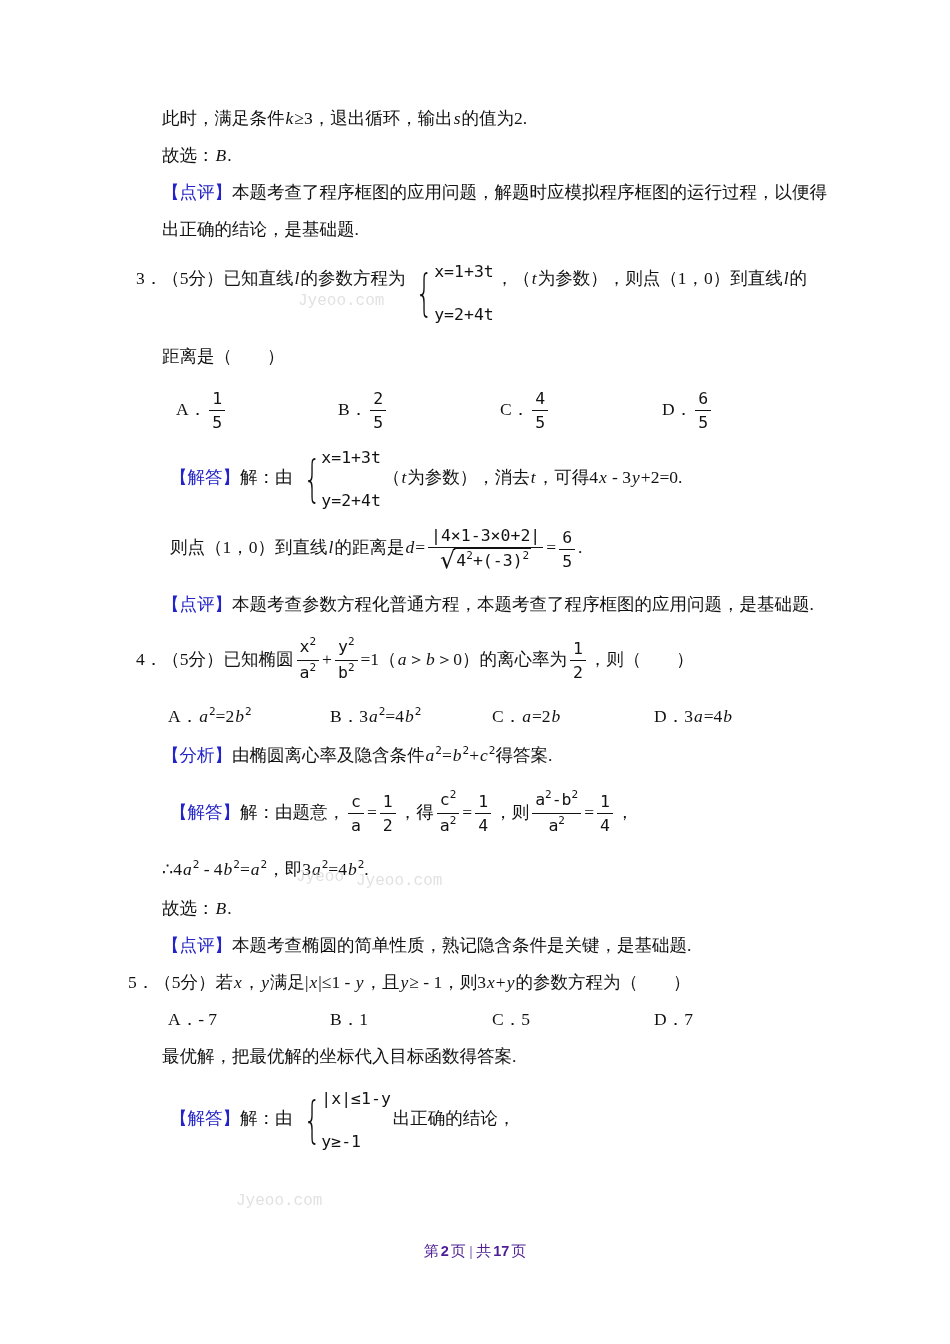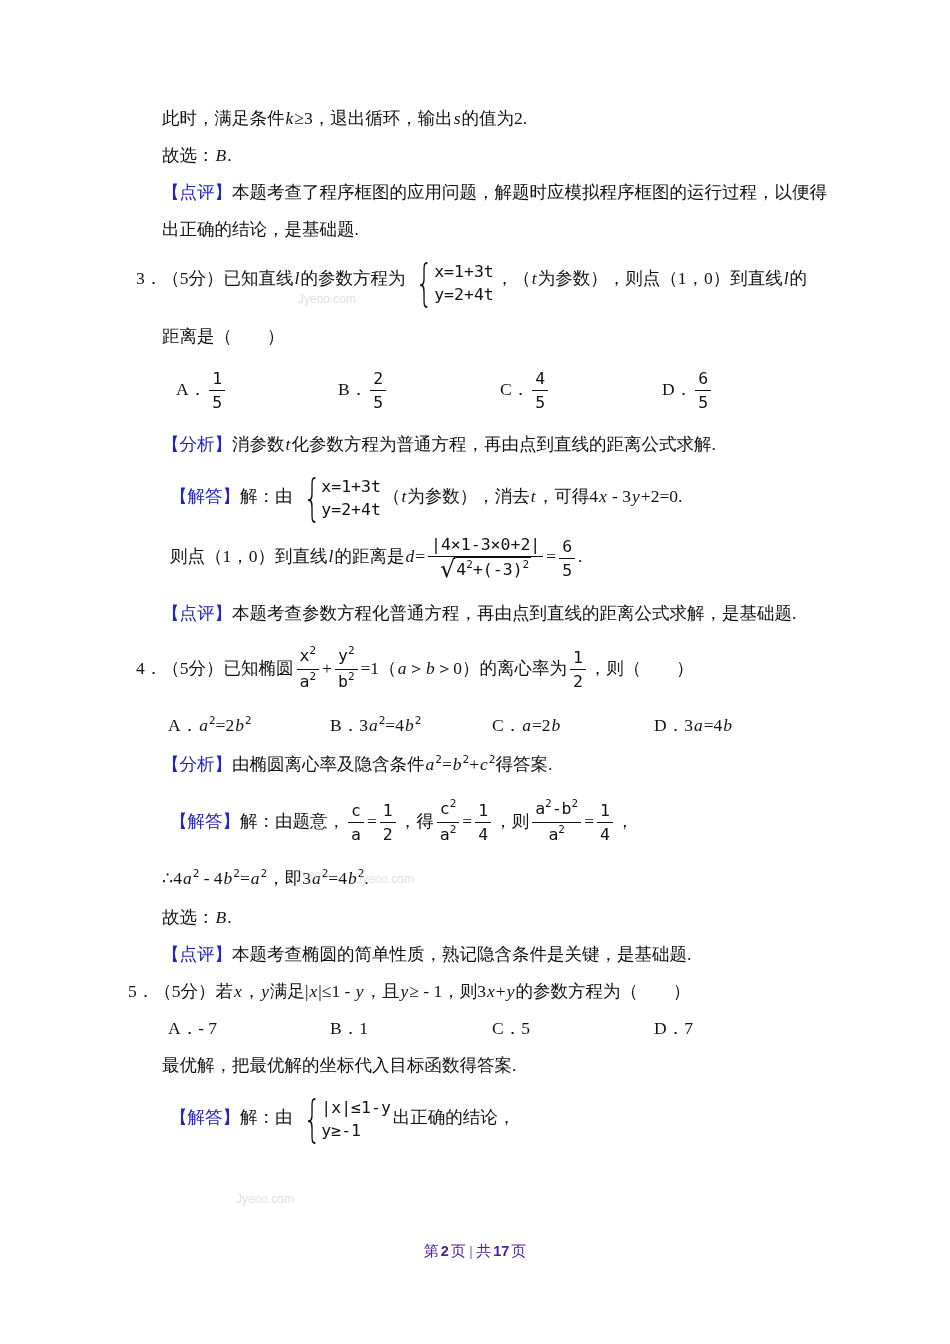--- a/index.html
+++ b/index.html
@@ -25,32 +25,32 @@
         margin:0 3px;line-height:23px;text-align:center;}
   .frac .num{border-bottom:1.5px solid #121212;padding:0 3px;}
   .frac .den{padding:0 3px;}
   
   .cases{display:inline-flex;align-items:center;margin:0 2px;}
   .cases.vtop{vertical-align:top;}
   .cases.vmid{vertical-align:middle;}
   .brace{display:inline-block;font-size:50px;font-weight:300;line-height:46px;
          transform:scaleX(.55);transform-origin:60% center;margin-right:-5px;
          font-family:"DejaVu Sans",sans-serif;}
-  .cl{display:inline-flex;flex-direction:column;line-height:23px;}
+  .cl{display:inline-flex;flex-direction:column;line-height:23px;gap:20px;}
   .cline{white-space:pre;}
   
   .sqrt{display:inline-flex;align-items:flex-start;}
   .rad{font-size:24px;line-height:25px;font-family:"DejaVu Sans",sans-serif;margin-right:-1px;}
   .radc{border-top:1.5px solid #121212;line-height:23px;padding:0 2px;}
   
   .footer{position:absolute;left:0;right:0;top:1240px;text-align:center;
           font-size:15px;color:#4c1d95;line-height:22px;}
   
-  .wm{position:absolute;color:#c9c9c9;opacity:.55;font-size:12px;
-      font-family:Liberation Sans, sans-serif;pointer-events:none;}
+  .wm{position:absolute;color:#c9c9c9;opacity:.55;font-size:16px;
+      font-family:Liberation Mono, monospace;pointer-events:none;}
 </style>
 </head>
 <body>
 
 <div class="page">
   <div class="content">
       <div class="block body"><span>此时，满足条件</span><span class="it">k</span><span>≥3，退出循环，输出</span><span class="it">s</span><span>的值为2.</span></div>
       <div class="block body"><span>故选：</span><span class="it">B</span><span>.</span></div>
       <div class="block body"><span class="lbl">【点评】</span><span>本题考查了程序框图的应用问题，解题时应模拟程序框图的运行过程，以便得</span></div>
       <div class="block body"><span>出正确的结论，是基础题.</span></div>
@@ -73,39 +73,38 @@
           </span></span>
         <span class="opt"><span>C．</span><span class="frac">
             <span class="num"><span class="mn">4</span></span>
             <span class="den"><span class="mn">5</span></span>
           </span></span>
         <span class="opt"><span>D．</span><span class="frac">
             <span class="num"><span class="mn">6</span></span>
             <span class="den"><span class="mn">5</span></span>
           </span></span>
       </div>
-      <div class="block body"><span class="lbl">【分析】</span><span>消参数</span><span class="it">t</span><span>化参数方程为普通方程，再由点到直线的距离公式求解.</span></div>
       <div class="block body tall"><span class="lbl">【解答】</span><span>解：由</span><span class="cases vmid">
           <span class="brace">{</span>
           <span class="cl">
             <span class="cline"><span class="mn">x=1+3t</span></span>
             <span class="cline"><span class="mn">y=2+4t</span></span>
           </span>
         </span><span>（</span><span class="it">t</span><span>为参数），消去</span><span class="it">t</span><span>，可得4</span><span class="it">x</span><span> - 3</span><span class="it">y</span><span>+2=0.</span></div>
       <div class="block body tall"><span>则点（1，0）到直线</span><span class="it">l</span><span>的距离是</span><span class="it">d</span><span>=</span><span class="frac">
           <span class="num"><span class="mn">|4×1-3×0+2|</span></span>
           <span class="den"><span class="sqrt">
               <span class="rad">√</span>
               <span class="radc"><span class="mn">4</span><span class="sp">2</span><span class="mn">+(-3)</span><span class="sp">2</span></span>
             </span></span>
         </span><span>=</span><span class="frac">
           <span class="num"><span class="mn">6</span></span>
           <span class="den"><span class="mn">5</span></span>
         </span><span>.</span></div>
-      <div class="block body"><span class="lbl">【点评】</span><span>本题考查参数方程化普通方程，再由点到直线的距离公式求解，是基础题.</span></div>
+      <div class="block body"><span class="lbl">【点评】</span><span>本题考查参数方程化普通方程，本题考查了程序框图的应用问题，是基础题.</span></div>
       <div class="block question tall"><span>4．（5分）已知椭圆</span><span class="frac">
           <span class="num"><span class="mn">x</span><span class="sp">2</span></span>
           <span class="den"><span class="mn">a</span><span class="sp">2</span></span>
         </span><span>+</span><span class="frac">
           <span class="num"><span class="mn">y</span><span class="sp">2</span></span>
           <span class="den"><span class="mn">b</span><span class="sp">2</span></span>
         </span><span>=1（</span><span class="it">a</span><span>＞</span><span class="it">b</span><span>＞0）的离心率为</span><span class="frac">
           <span class="num"><span class="mn">1</span></span>
           <span class="den"><span class="mn">2</span></span>
         </span><span>，则（　　）</span></div>

